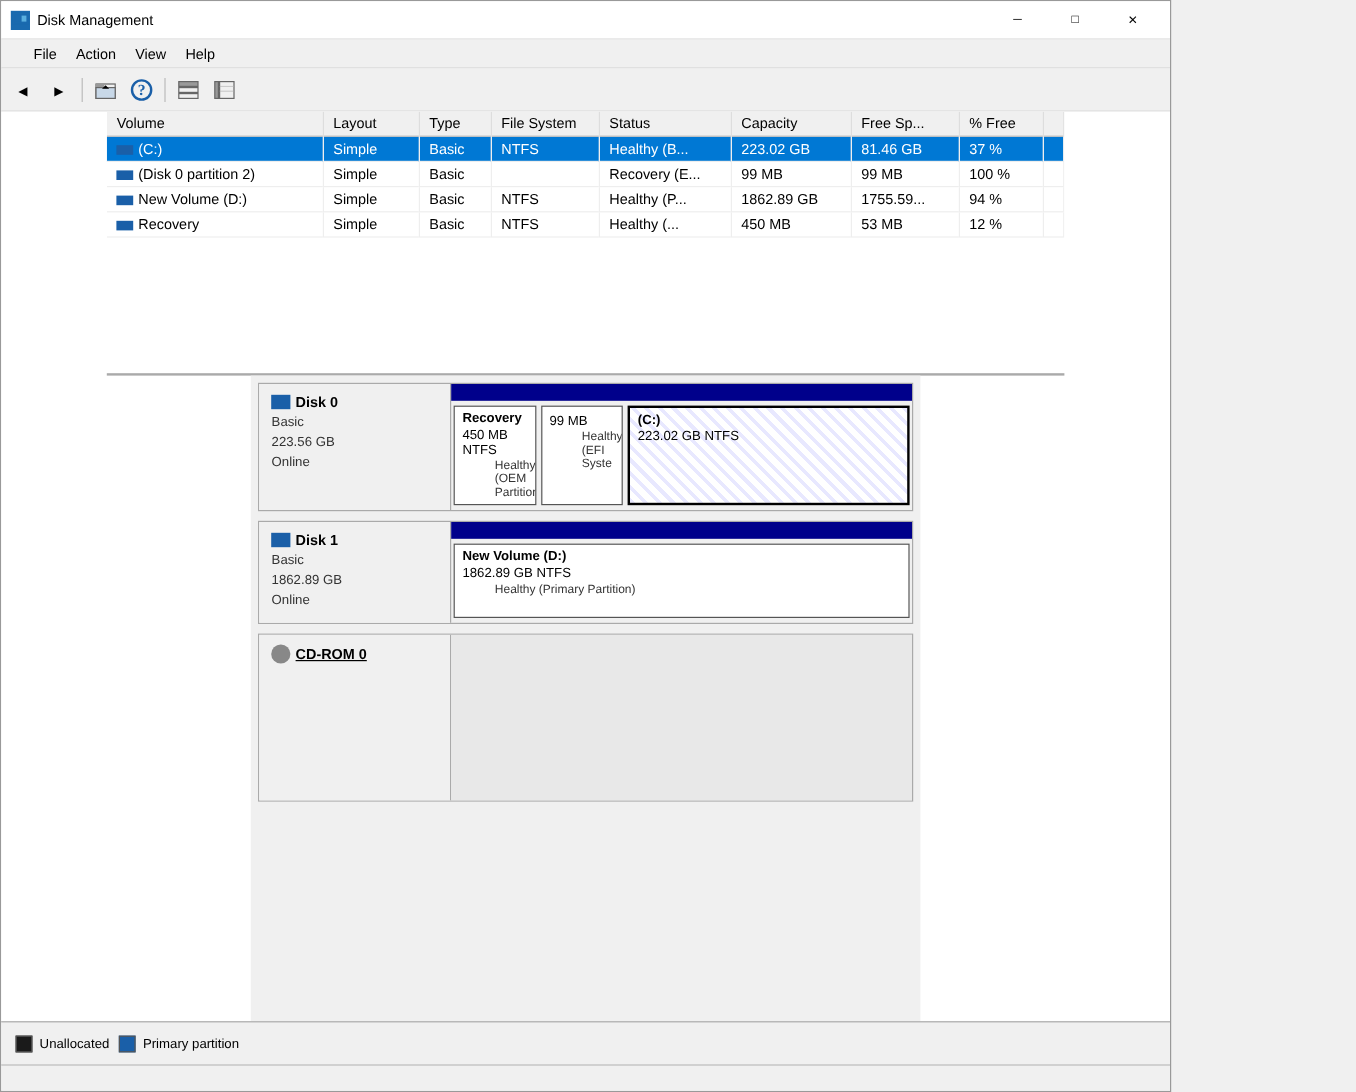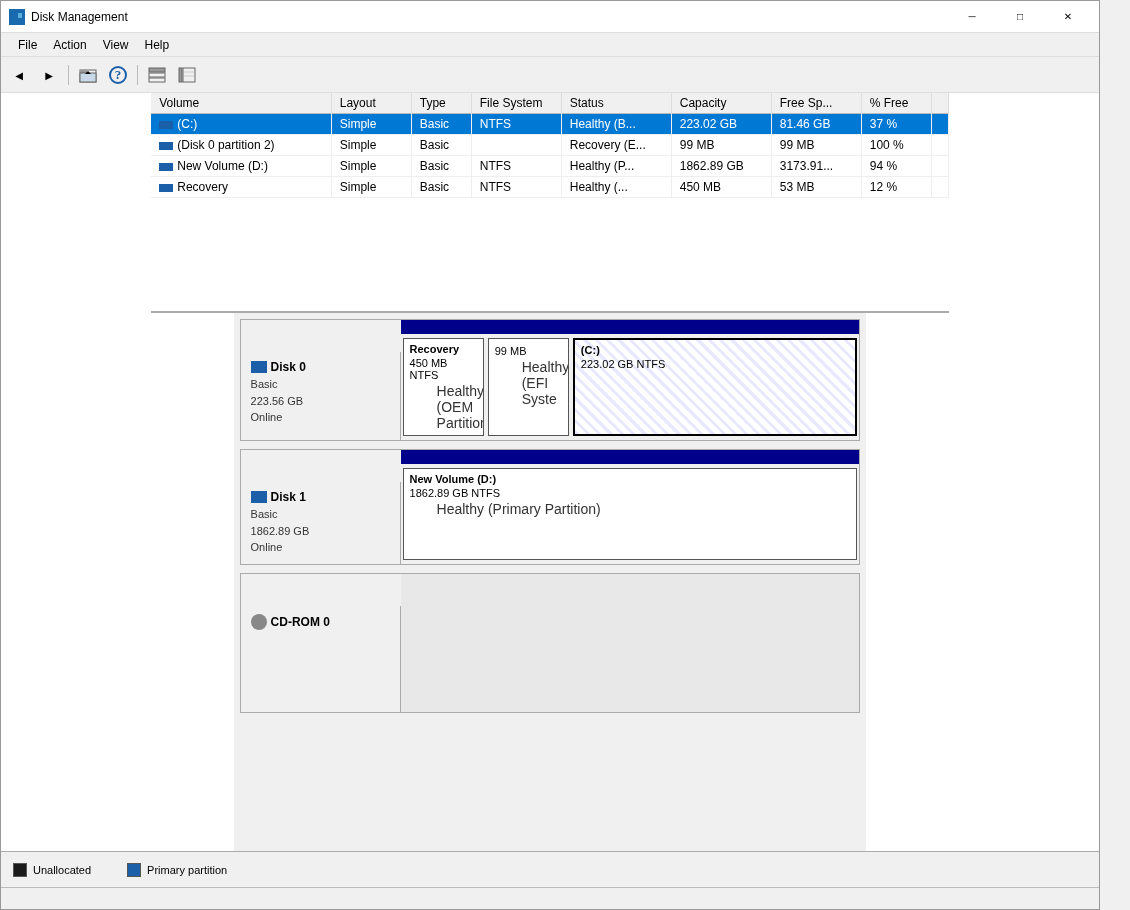--- a/index.html
+++ b/index.html
@@ -5,21 +5,21 @@
     * { margin: 0; padding: 0; box-sizing: border-box; }
     body {
       font-family: 'Segoe UI', Tahoma, Arial, sans-serif;
       font-size: 12px;
       background: #f0f0f0;
       width: 1130px;
       height: 910px;
       overflow: hidden;
     }
     .window {
-      width: 1100px;
+      width: 976px;
       height: 910px;
       background: #f0f0f0;
       border: 1px solid #999;
       display: flex;
       flex-direction: column;
     }
     
     .title-bar {
       height: 32px;
       background: #fff;
@@ -58,21 +58,21 @@
       color: #000;
       background: transparent;
       border: none;
     }
     
     .menu-bar {
       height: 24px;
       background: #f0f0f0;
       display: flex;
       align-items: center;
-      padding: 0 9px;
+      padding: 0 19px;
       border-bottom: 1px solid #ddd;
       flex-shrink: 0;
     }
     .menu-item {
       padding: 2px 8px;
       cursor: pointer;
       font-size: 12px;
     }
     
     .toolbar {
@@ -155,21 +155,20 @@
       background: #f0f0f0;
       border: 1px solid #aaa;
       min-height: 80px;
     }
     .disk-label {
       width: 160px;
       flex-shrink: 0;
       padding: 8px 10px;
       border-right: 1px solid #aaa;
       background: #f0f0f0;
-      margin-top: 32px;
     }
     .disk-label-name {
       display: flex;
       align-items: center;
       font-weight: bold;
       font-size: 12px;
       margin-bottom: 2px;
     }
     .disk-label-icon {
       width: 16px;
@@ -219,21 +218,21 @@
     }
     .segment-name {
       font-weight: bold;
       font-size: 11px;
     }
     .segment-size {
       font-size: 11px;
       margin-top: 2px;
     }
     .segment-status {
-      font-size: 14px;
+      font-size: 10px;
       margin-top: 2px;
       color: #333;
       padding-left: 27px;
     }
     
     .cdrom-label-icon {
       width: 16px;
       height: 16px;
       background: #888;
       border-radius: 8px;
@@ -241,21 +240,21 @@
       display: inline-block;
     }
     
     .legend-bar {
       height: 36px;
       background: #f0f0f0;
       border-top: 1px solid #aaa;
       display: flex;
       align-items: center;
       padding: 0 12px;
-      gap: 36px;
+      gap: 8px;
       flex-shrink: 0;
     }
     .legend-item {
       display: flex;
       align-items: center;
       gap: 6px;
       font-size: 11px;
     }
     .legend-box {
       width: 14px;
@@ -397,21 +396,21 @@
               <td>100 %</td>
               <td></td>
             </tr>
             <tr>
               <td><span class="vol-icon"></span>New Volume (D:)</td>
               <td>Simple</td>
               <td>Basic</td>
               <td>NTFS</td>
               <td>Healthy (P...</td>
               <td>1862.89 GB</td>
-              <td>3173.91...</td>
+              <td>1755.59...</td>
               <td>94 %</td>
               <td></td>
             </tr>
             <tr>
               <td><span class="vol-icon"></span>Recovery</td>
               <td>Simple</td>
               <td>Basic</td>
               <td>NTFS</td>
               <td>Healthy (...</td>
               <td>450 MB</td>
@@ -458,21 +457,21 @@
             <div class="disk-header-bar"></div>
             <div class="disk-segments">
               <div class="segment" style="flex: 1 1 0%;">
                 <div class="segment-name">New Volume  (D:)</div>
                 <div class="segment-size">1862.89 GB NTFS</div>
                 <div class="segment-status">Healthy (Primary Partition)</div>
               </div>
             </div>
           </div>
         </div>
-        <div class="disk-row" style="min-height: 140px;">
+        <div class="disk-row" style="min-height: 140px; text-decoration: underline;">
           <div class="disk-label">
             <div class="disk-label-name"><span class="cdrom-label-icon"></span>CD-ROM 0</div>
           </div>
           <div class="disk-partitions" style="background: rgb(232, 232, 232);"></div>
         </div>
       </div>
   </div>
 
   <div class="legend-bar">
     <div class="legend-item">

